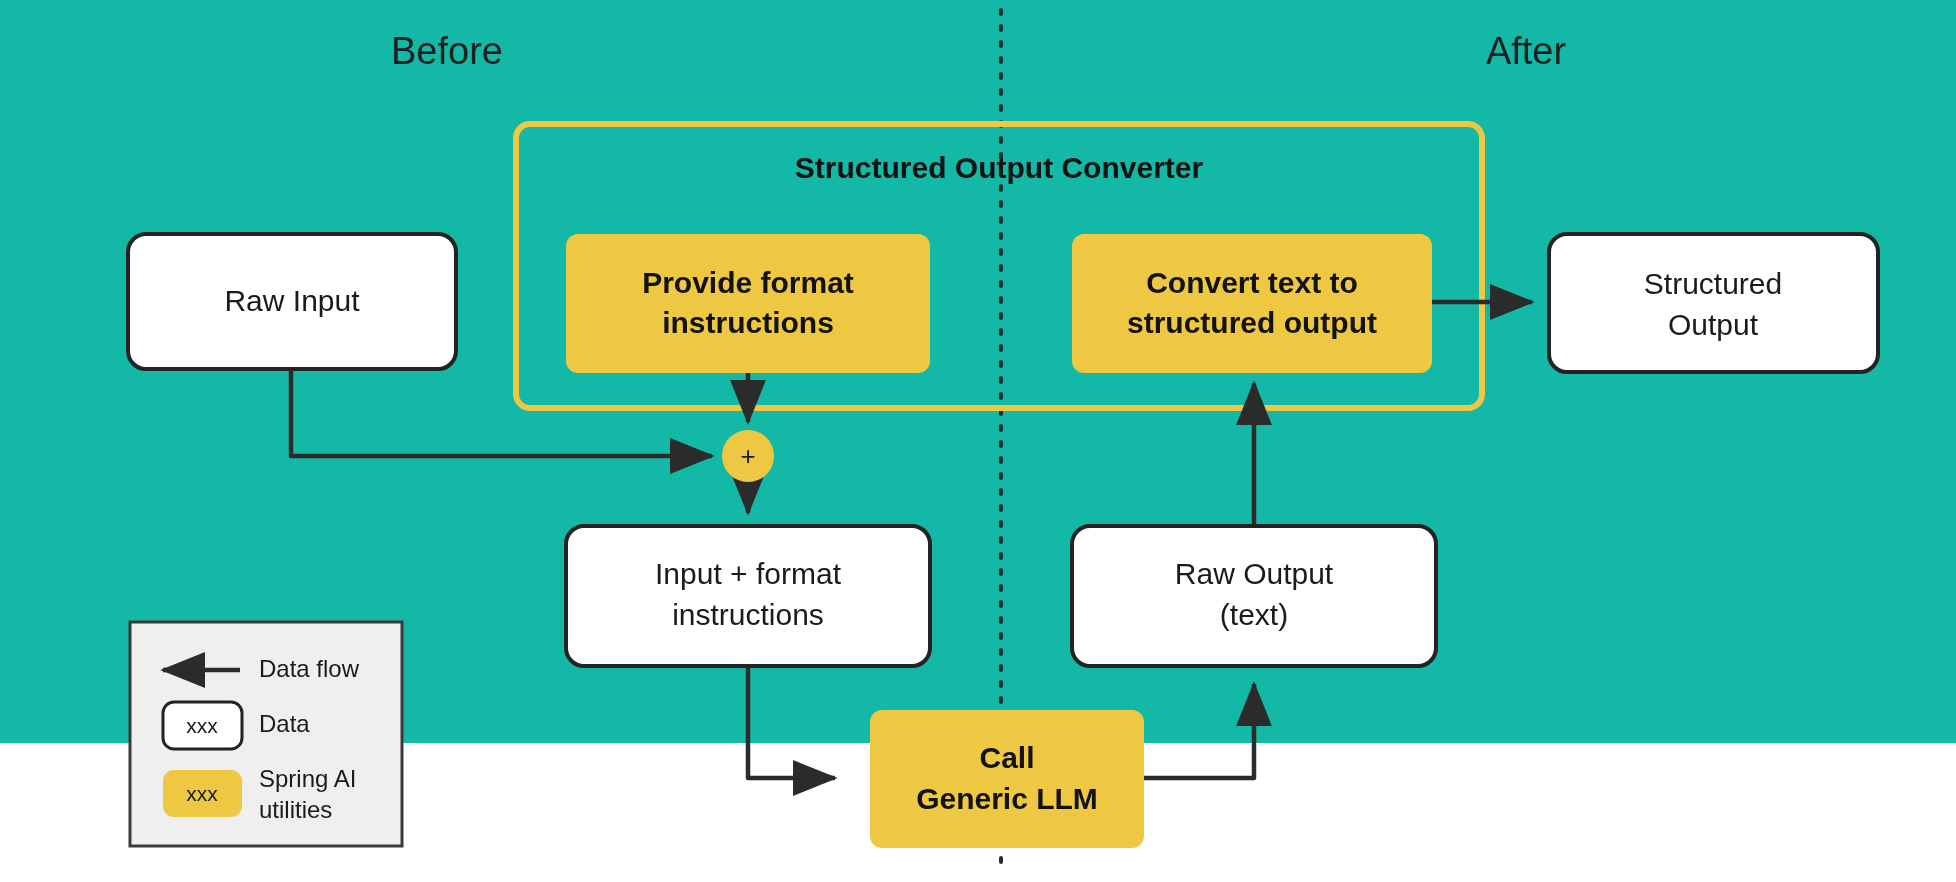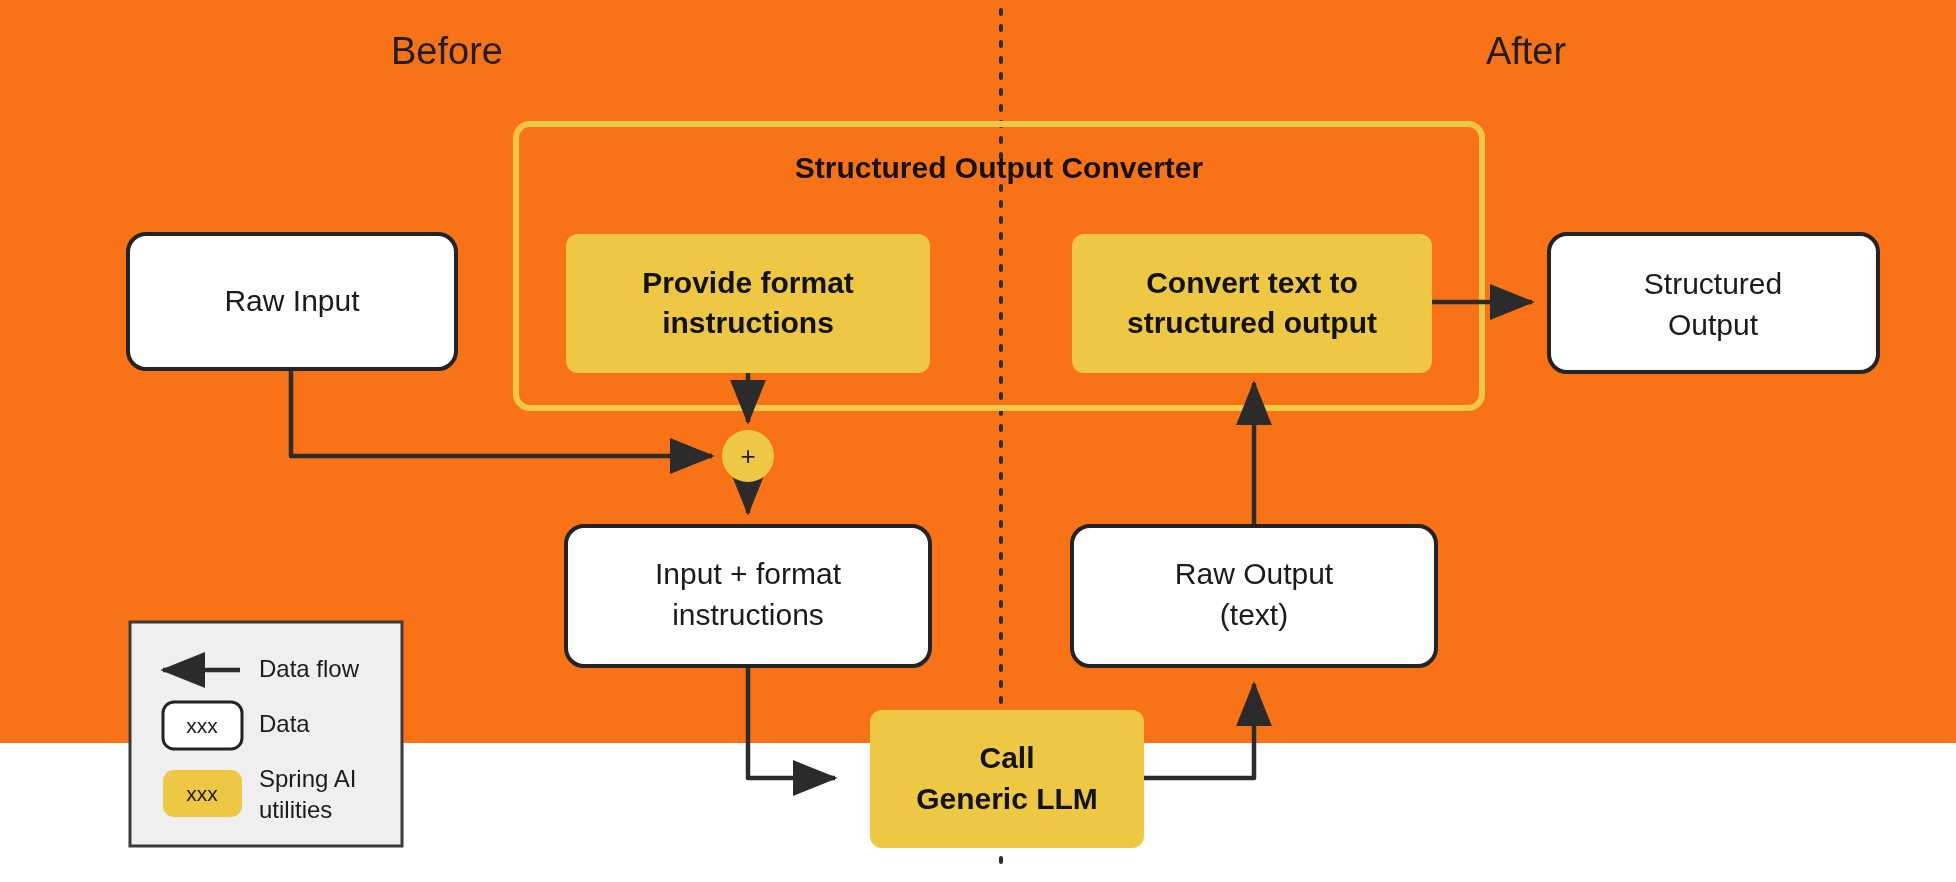--- a/index.html
+++ b/index.html
@@ -10,21 +10,21 @@
   body {
     width: 1956px;
     height: 882px;
     font-family: "Liberation Sans", sans-serif;
     overflow: hidden;
   }
   #stage {
     position: relative;
     width: 1956px;
     height: 743px;
-    background: #f97316;
+    background: #14b8a6;
   }
   svg#diagram {
     position: absolute;
     left: 0;
     top: 0;
     width: 1956px;
     height: 882px;
   }
   .hdr-label {
     font-family: "Liberation Sans", sans-serif;

